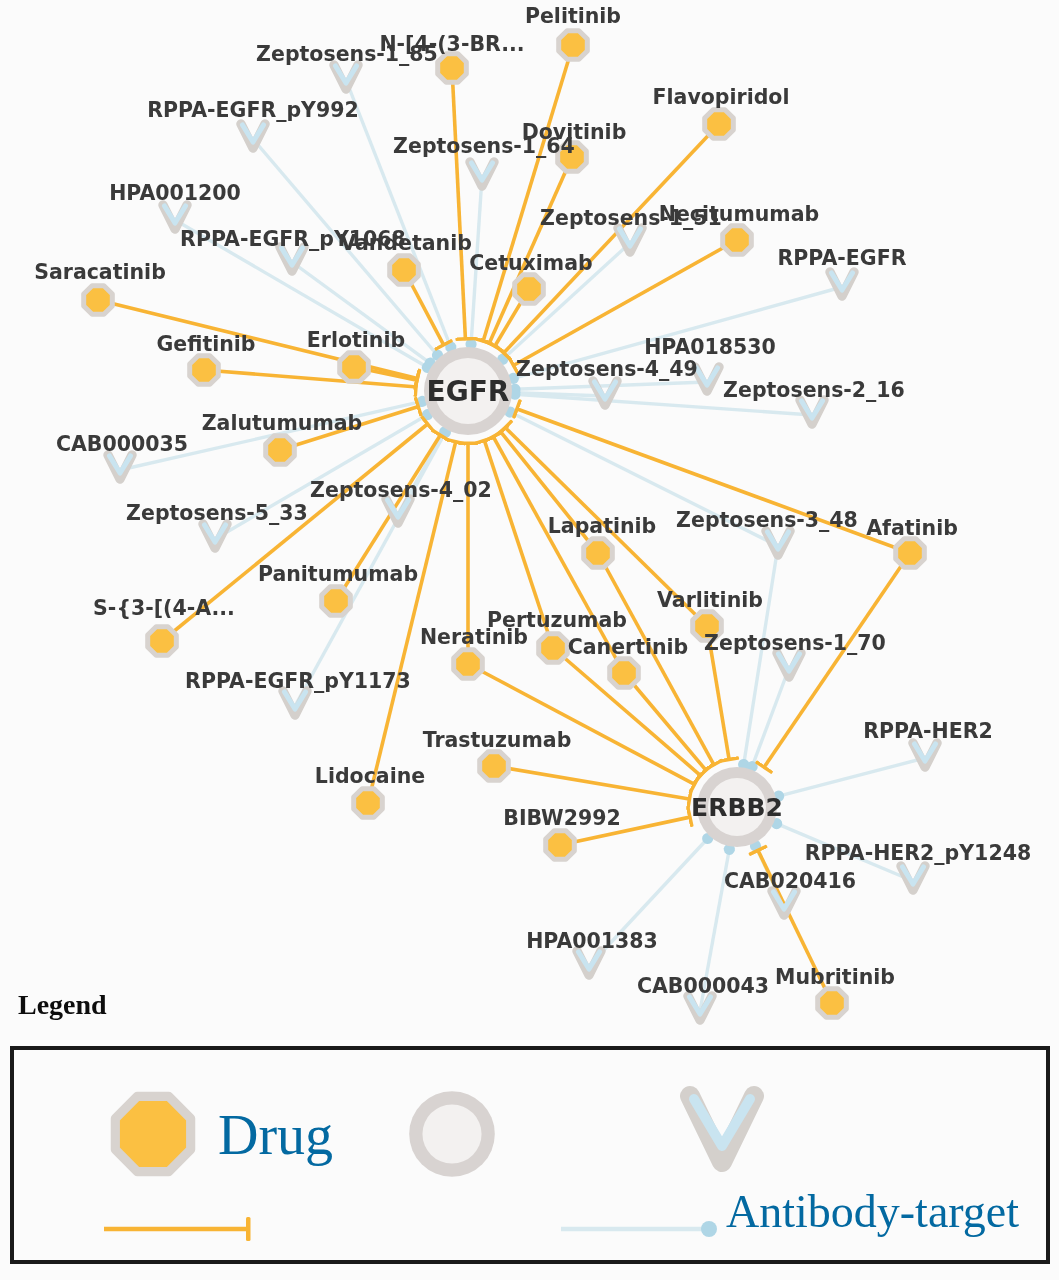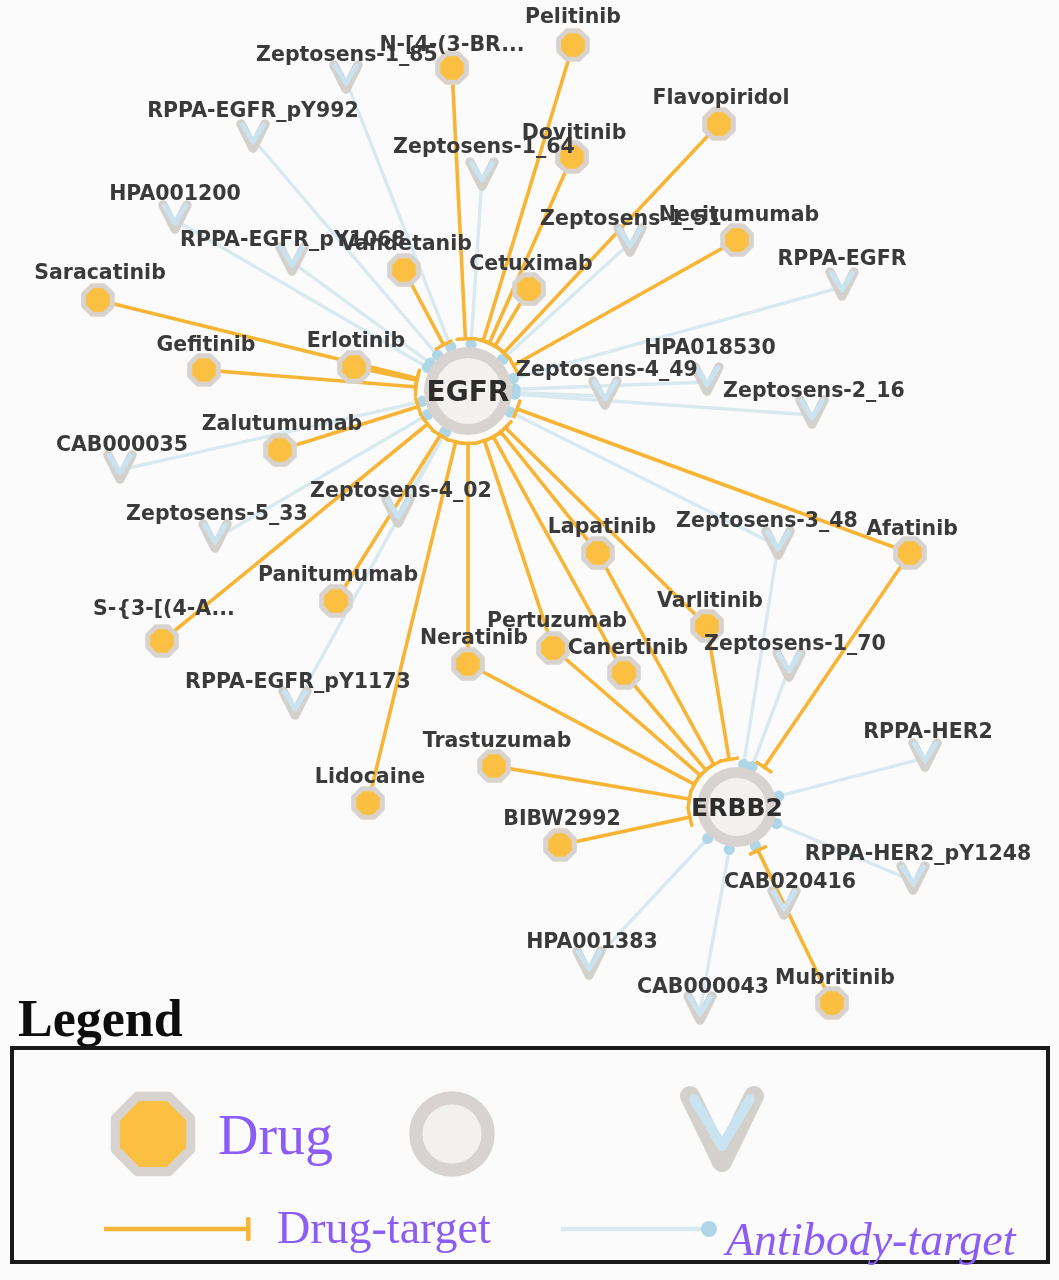--- a/index.html
+++ b/index.html
@@ -4,29 +4,29 @@
 <style>
   html,body{margin:0;padding:0;}
   body{background:var(--background,#fbfbfb);font-family:"DejaVu Sans",sans-serif;}
   .stage{position:relative;width:1059px;height:1280px;background:var(--background,#fbfbfb);overflow:hidden;}
   #network-svg{position:absolute;left:0;top:0;}
   .net-label{font-family:"DejaVu Sans",sans-serif;font-weight:bold;}
   
   .legend-heading{
     position:absolute;left:18px;top:990px;
     font-family:"Liberation Serif","DejaVu Serif",serif;
-    font-weight:bold;font-size:52px;color:#0d0d0d;line-height:1.1;text-align:center;
+    font-weight:bold;font-size:28px;color:#0d0d0d;line-height:1.1;text-align:center;
   }
   .legend-box{
     position:absolute;left:10px;top:1046px;width:1032px;height:210px;
     border:4px solid #1a1a1a;background:transparent;
   }
   .legend-box .abs{position:absolute;}
   .lg-label{
-    font-family:"Liberation Serif","DejaVu Serif",serif;color:#8b5cf6;
+    font-family:"Liberation Serif","DejaVu Serif",serif;color:#0369a1;
     transform:translateY(-52%);white-space:nowrap;
   }
   .lg-big{font-size:56px;}
   .lg-small{font-size:46px;}
 </style>
 </head>
 <body>
 
 <div class="stage">
 
@@ -279,22 +279,21 @@
 
     <svg class="abs" style="left:660px;top:26px;" width="96" height="110" viewBox="0 0 96 110">
       <path d="M16,20 L48,86 L80,20" style="fill:none;stroke:var(--antibody-stroke);stroke-width:20;stroke-linecap:round;stroke-linejoin:round;"></path>
       <path d="M20,23 L48,70 L76,23" style="fill:none;stroke:var(--antibody-fill);stroke-width:10;stroke-linecap:round;stroke-linejoin:round;"></path>
     </svg>
 
     <svg class="abs" style="left:88px;top:165px;" width="170" height="28" viewBox="0 0 170 28">
       <line x1="2" y1="14" x2="146" y2="14" style="stroke:var(--drug-edge);stroke-width:4.5;"></line>
       <rect x="144" y="2" width="4.5" height="24" rx="1.5" style="fill:var(--drug-edge);"></rect>
     </svg>
-    <div class="lg-label lg-small abs" style="left:263px;top:179px;">Drug-target</div>
 
     <svg class="abs" style="left:545px;top:165px;" width="165" height="28" viewBox="0 0 165 28">
       <line x1="2" y1="14" x2="146" y2="14" style="stroke:var(--antibody-edge);stroke-width:4.5;"></line>
       <circle cx="150" cy="14" r="8" style="fill:var(--dot);"></circle>
     </svg>
-    <div class="lg-label lg-small abs" style="left:712px;top:191px;font-style:italic;">Antibody-target</div>
+    <div class="lg-label lg-small abs" style="left:712px;top:163px;">Antibody-target</div>
 
   </div>
 </div>
 
 </body></html>

